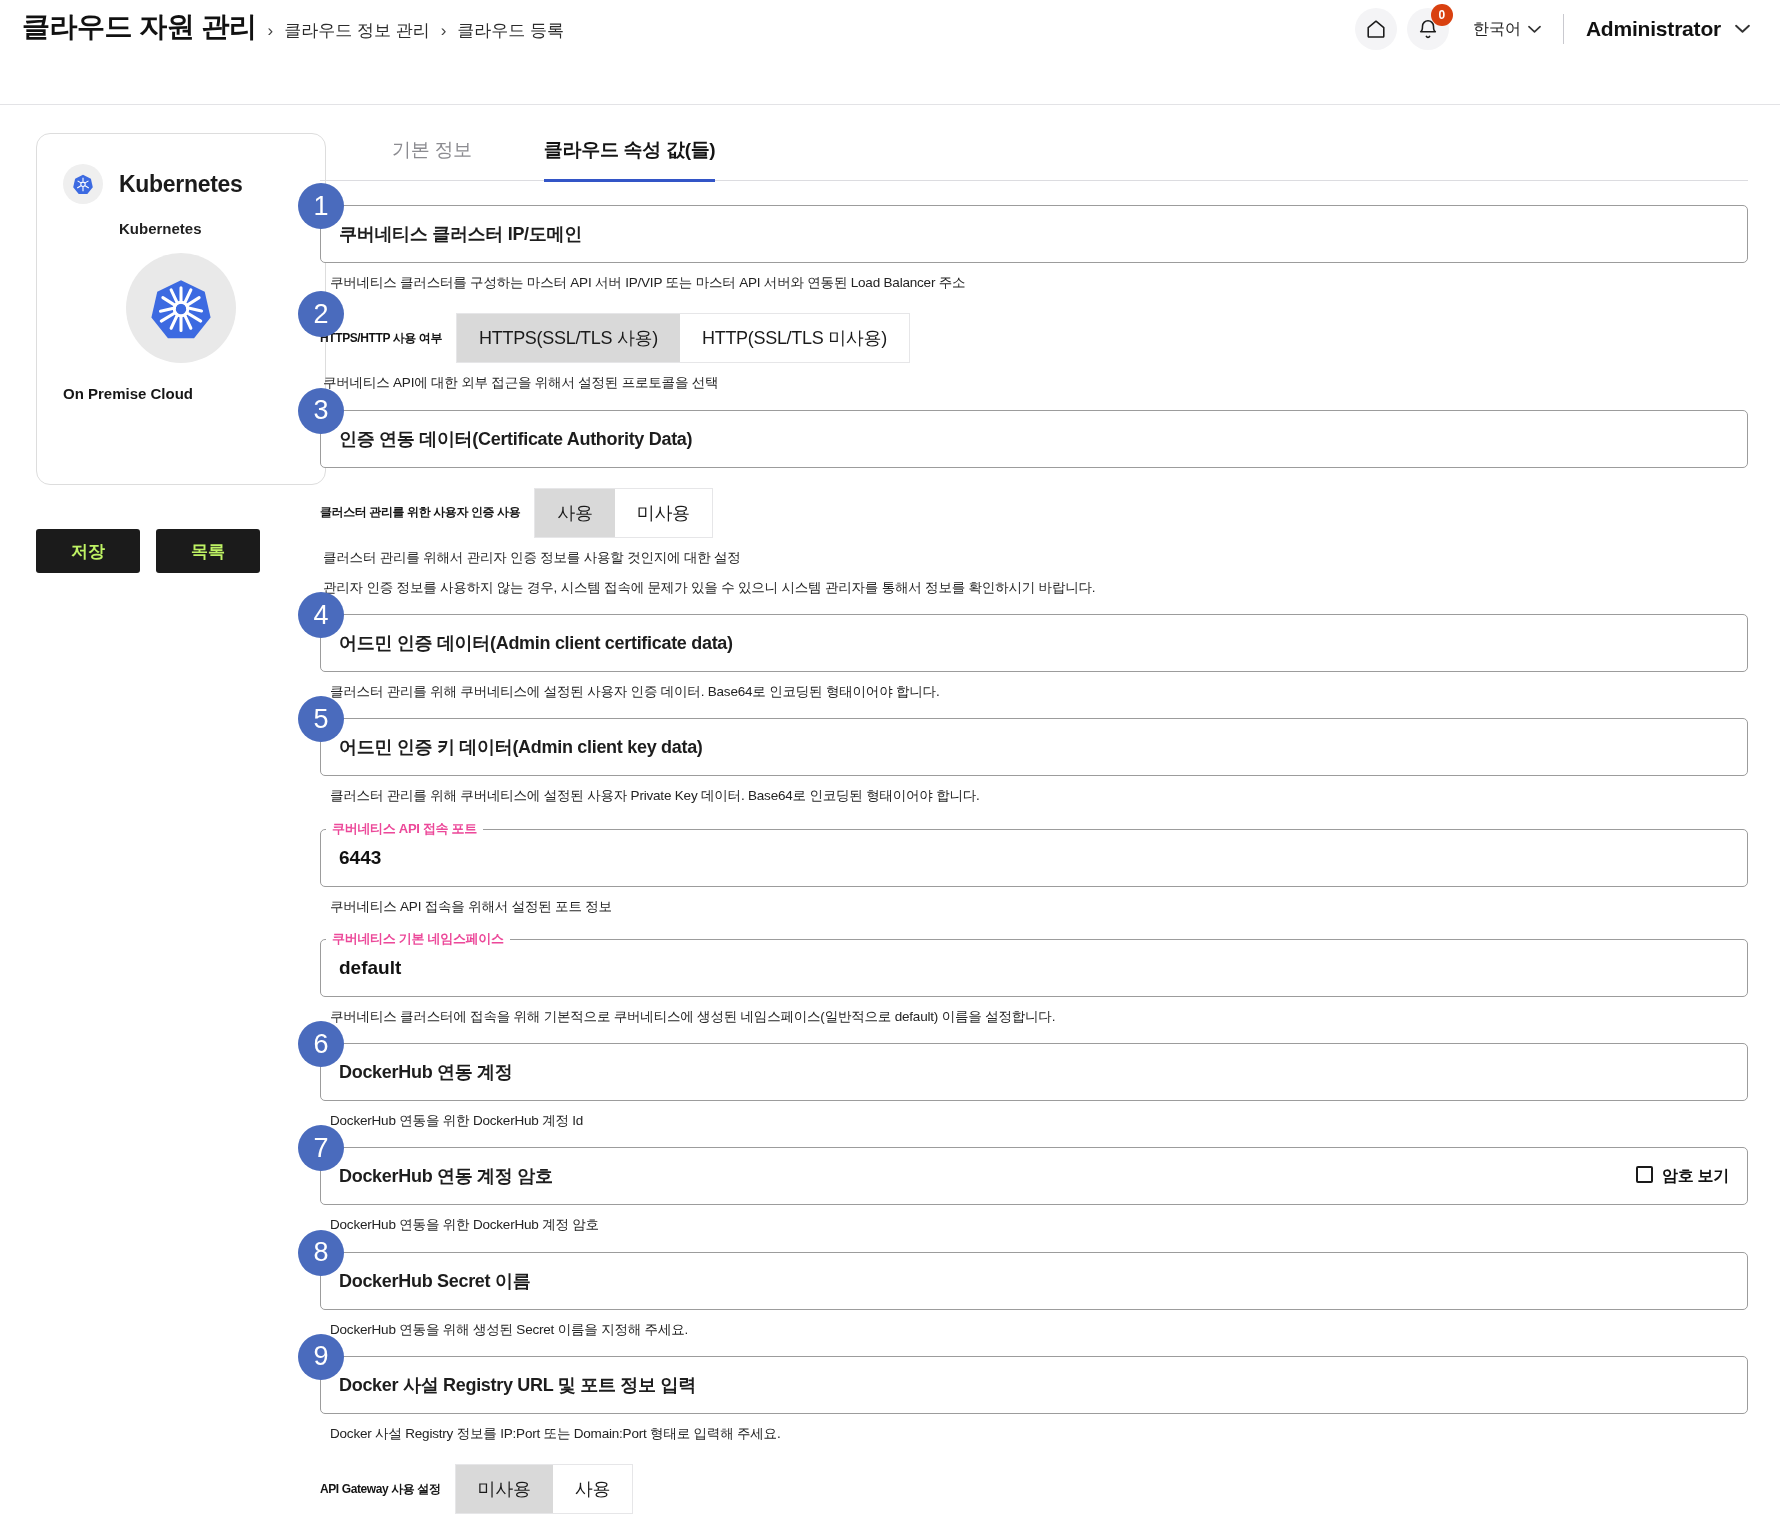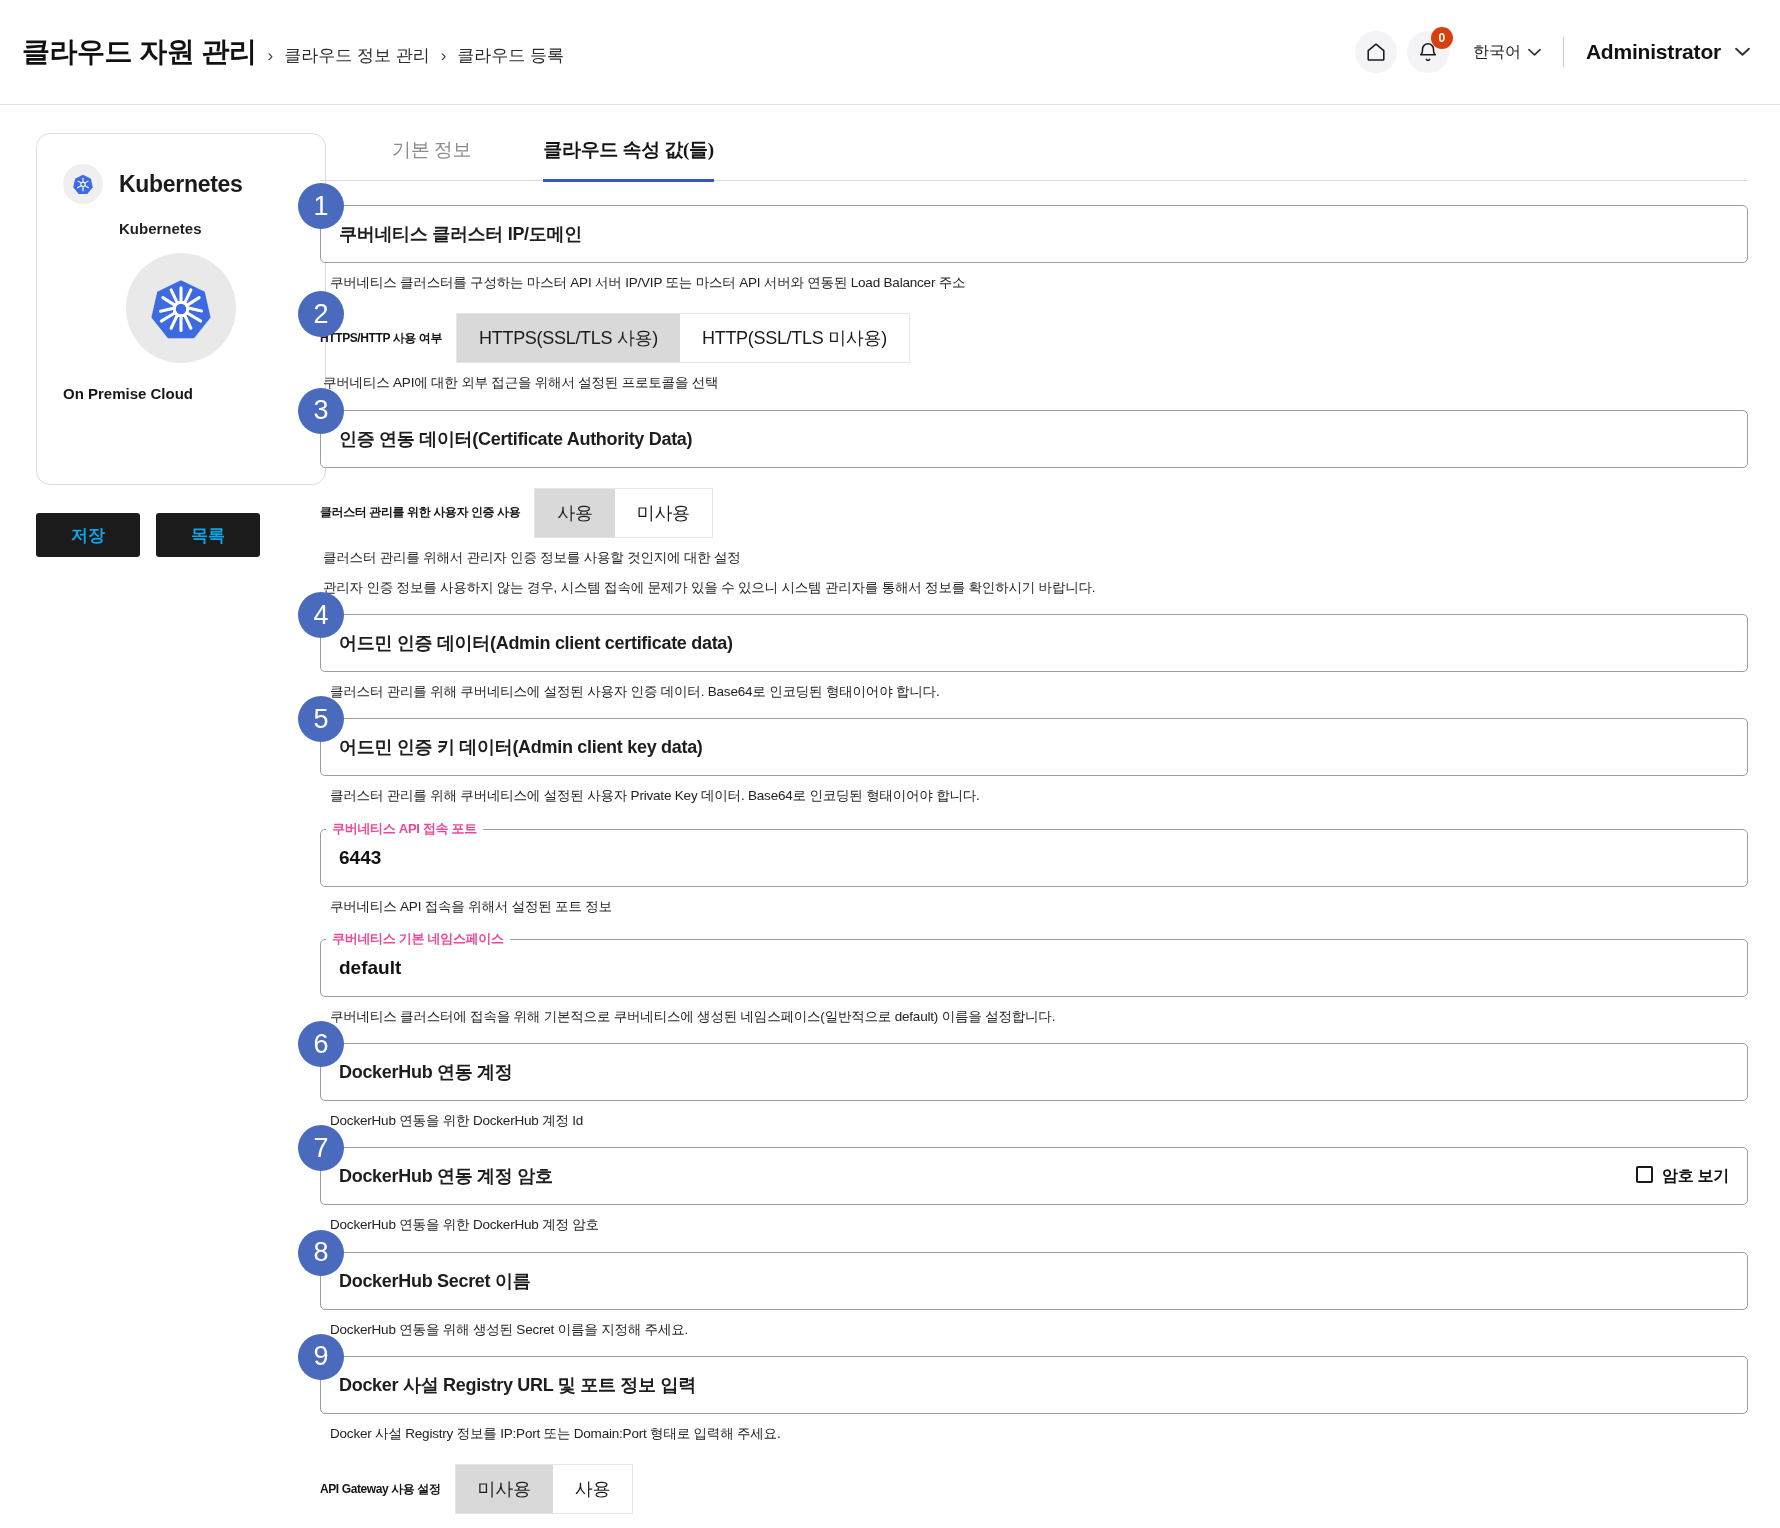--- a/index.html
+++ b/index.html
@@ -11,22 +11,22 @@
     color: #1b1b1b;
     overflow: hidden;
   }
 
   
   .topbar {
     position: relative;
     height: 105px;
     border-bottom: 1px solid #e3e3e6;
     display: flex;
-    align-items: center;
-    padding: 0 30px 0 22px;
+    align-items: flex-start;
+    padding: 8px 30px 0 22px;
   }
   .crumbwrap { display: flex; align-items: baseline; gap: 11px; }
   .crumb-title {
     font-size: 28px; font-weight: 700; letter-spacing: -0.5px; color: #111;
   }
   .crumb-sep { font-size: 17px; color: #444; font-weight: 400; }
   .crumb-item { font-size: 17px; color: #2b2b2b; font-weight: 500; }
 
   .topright { margin-left: auto; display: flex; align-items: center; gap: 0; }
   .icon-btn {
@@ -77,35 +77,36 @@
   .cc-sub { font-size: 15px; font-weight: 600; margin: 16px 0 0 56px; color:#1f1f1f; }
   .cc-logo-wrap { display:flex; justify-content:center; margin-top: 16px; }
   .cc-logo {
     width: 110px; height: 110px; border-radius: 50%;
     background:#e9e9e9; display:flex; align-items:center; justify-content:center;
   }
   .cc-type { margin-top: 22px; font-size: 15px; font-weight: 700; color:#161616; }
 
   .btnrow { display:flex; gap: 16px; margin-top: 28px; }
   .btn-dark {
-    width: 104px; height: 44px; background:#1b1b1b; color:#0ea5e9;
+    width: 104px; height: 44px; background:#1b1b1b; color:#bef264;
     border: none; border-radius: 3px;
     font-size: 17px; font-weight: 700; cursor:pointer;
     font-family: inherit;
+    margin-top: 16px;
   }
 
   
   .rightcol { flex: 1; padding-right: 32px; min-width: 0; }
 
   .tabs {
     display:flex; gap: 0; border-bottom: 1px solid #dcdce0; position: relative;
   }
   .tab {
     font-size: 19px; padding: 4px 0 16px 0; cursor:pointer;
-    color:#8b8b90; font-weight:500; letter-spacing:-0.3px;font-family:Liberation Serif, serif;
+    color:#8b8b90; font-weight:500; letter-spacing:-0.3px;
   }
   .tab.t1 { margin-left: 72px; }
   .tab.t2 { margin-left: 72px; font-weight:700; color:#141414; }
   .tab.active { border-bottom: 3px solid #3355c7; margin-bottom:-2px; }
 
   .fields { position: relative; padding-top: 8px; }
 
   .field-row { position: relative; }
 
   

